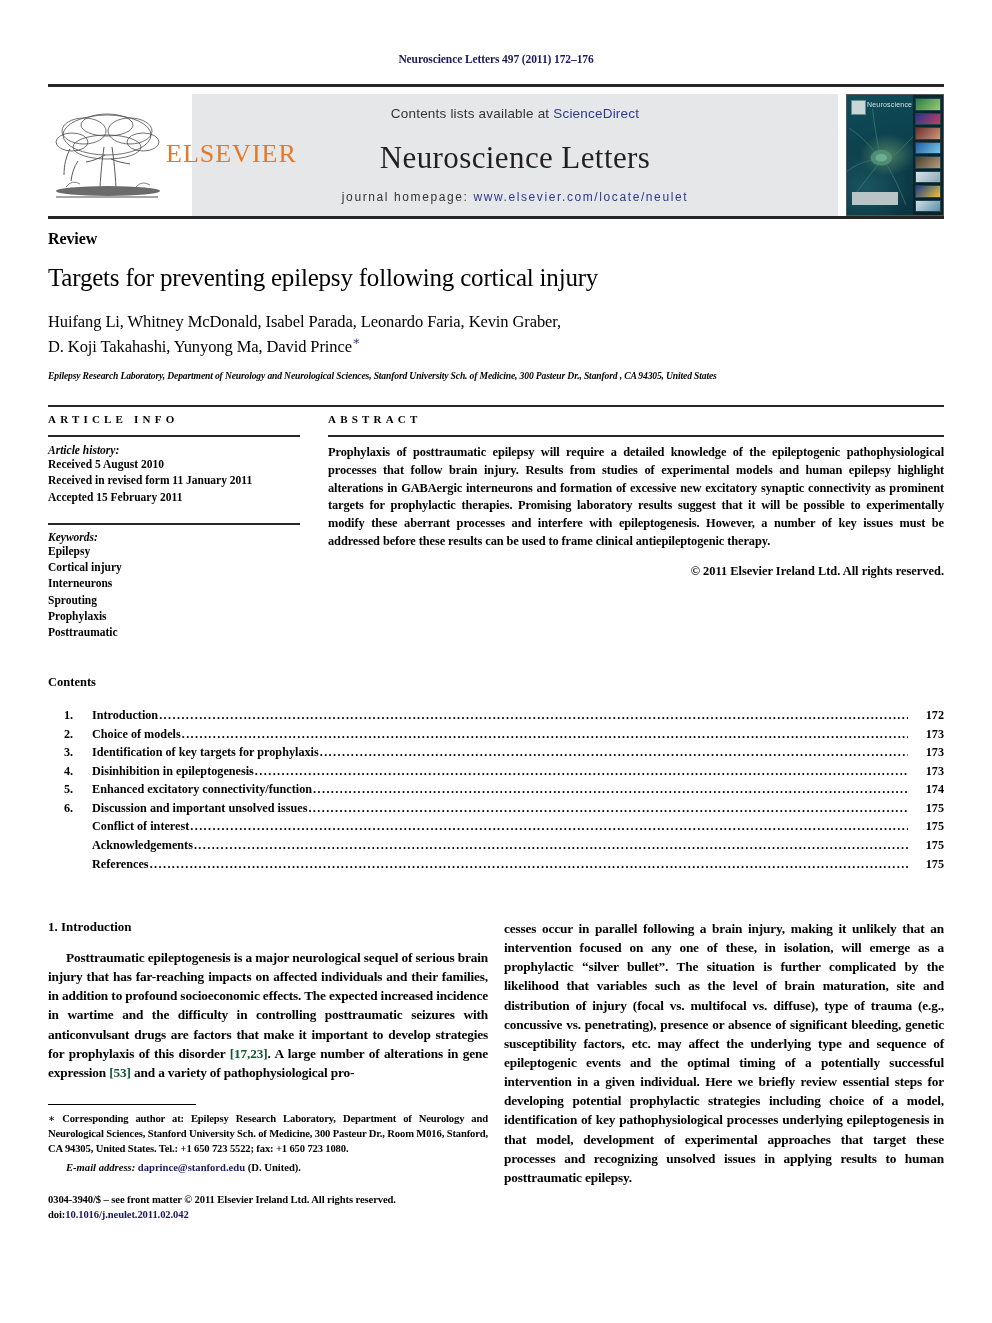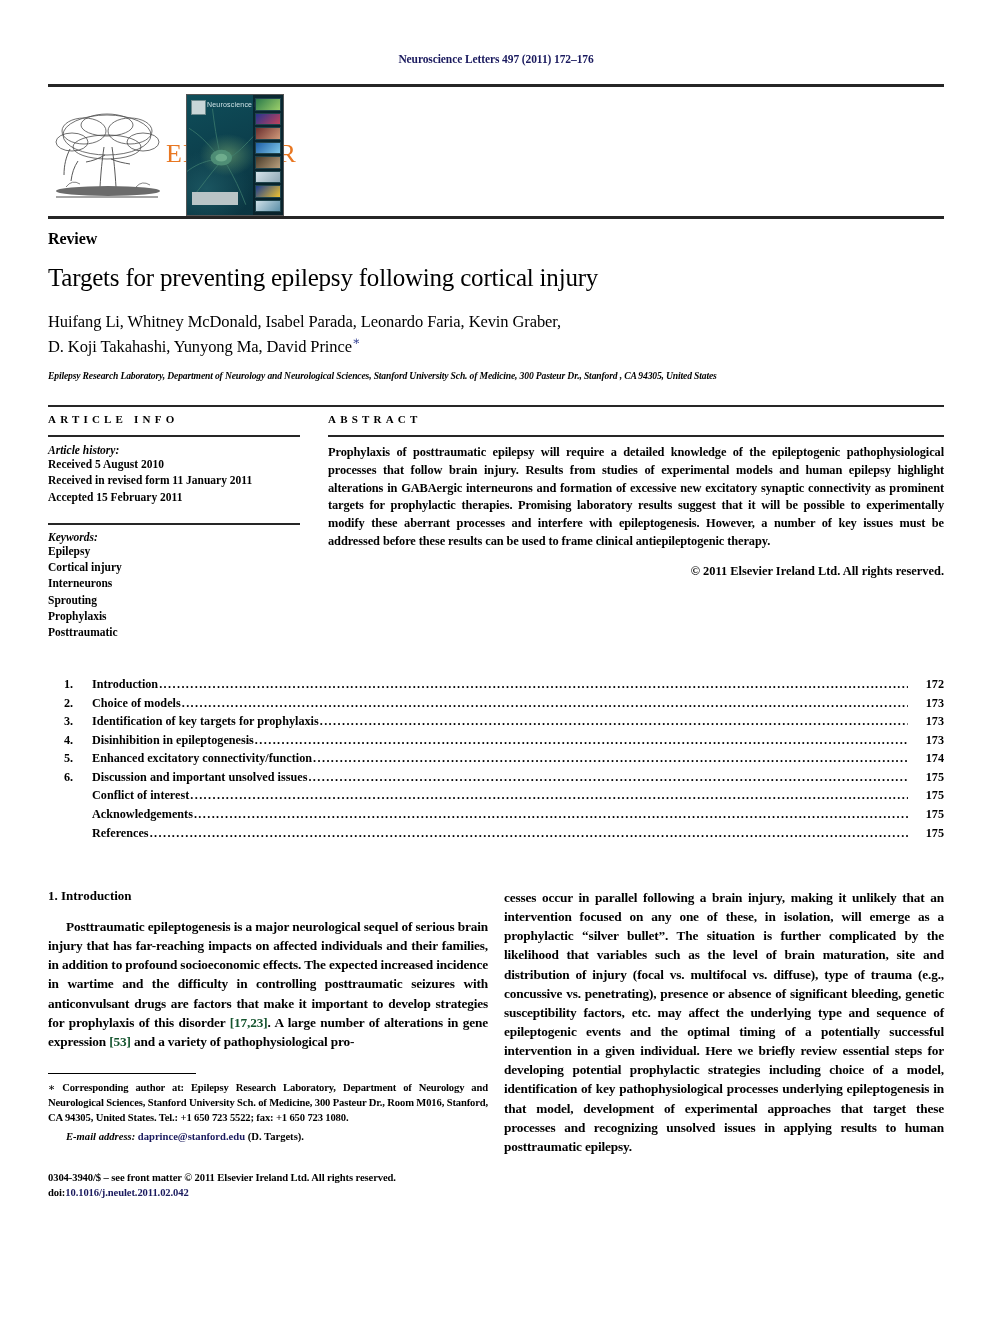--- a/index.html
+++ b/index.html
@@ -332,21 +332,21 @@
   .fn-email {
     font-size: 10.6px;
     font-weight: bold;
     line-height: 1.42;
     margin-top: 4px;
     padding-left: 18px;
   }
   .fn-email .lbl { font-style: italic; }
   .fn-link { color: #1a1a5e; }
   .issn-block {
-    margin-top: 26px;
+    margin-top: 17px;
     font-size: 10.6px;
     font-weight: bold;
     line-height: 1.42;
     letter-spacing: -0.1px;
   }
   .doi-link { color: #1a1a5e; }
 </style>
 </head>
 <body>
 
@@ -383,20 +383,31 @@
             <g fill="none" stroke="#4d4d4d" stroke-width="0.7">
               <path d="M18 78 q6 -8 14 -3"></path>
               <path d="M88 78 q6 -7 14 -2"></path>
             </g>
             <line x1="8" y1="88" x2="110" y2="88" stroke="#4d4d4d" stroke-width="1.2"></line>
           </svg>
         </span>
         <div class="elsevier-word">ELSEVIER</div>
       </div>
 
+      <div class="banner-center">
+        <div class="contents-line">
+          <span>Contents lists available at</span>
+          <span class="sd-link">ScienceDirect</span>
+        </div>
+        <div class="journal-title">Neuroscience Letters</div>
+        <div class="homepage-line">
+          <span>journal homepage:</span>
+          <span class="homepage-url">www.elsevier.com/locate/neulet</span>
+        </div>
+      </div>
 
       <div class="cover-thumb">
         <div class="cover-bg"></div>
         <svg class="cover-neurites" viewBox="0 0 98 122" aria-hidden="true">
           <g stroke="#3f7f70" stroke-width="1" fill="none" opacity="0.75">
             <path d="M30 60 C20 48 12 40 2 34"></path>
             <path d="M34 62 C30 44 28 30 26 14"></path>
             <path d="M40 66 C52 60 60 50 70 40"></path>
             <path d="M33 70 C24 80 16 92 6 104"></path>
             <path d="M40 70 C48 84 54 96 60 112"></path>
@@ -457,20 +468,21 @@
     <div class="col-abstract">
       <div class="sec-head">ABSTRACT</div>
       <div class="hr-sub"></div>
       <div class="abstract-body">Prophylaxis of posttraumatic epilepsy will require a detailed knowledge of the epileptogenic pathophysiological processes that follow brain injury. Results from studies of experimental models and human epilepsy highlight alterations in GABAergic interneurons and formation of excessive new excitatory synaptic connectivity as prominent targets for prophylactic therapies. Promising laboratory results suggest that it will be possible to experimentally modify these aberrant processes and interfere with epileptogenesis. However, a number of key issues must be addressed before these results can be used to frame clinical antiepileptogenic therapy.</div>
       <div class="abstract-copy">© 2011 Elsevier Ireland Ltd. All rights reserved.</div>
     </div>
 
   </div>
 
   <div class="contents-sec">
+    <div class="contents-head">Contents</div>
     <div class="toc-list">
 
       <div class="toc-row">
         <span class="toc-num">1.</span>
         <span class="toc-label">Introduction</span>
         <span class="toc-dots">........................................................................................................................................................................................................................</span>
         <span class="toc-page">172</span>
       </div>
 
       <div class="toc-row">
@@ -536,21 +548,21 @@
 
     <div class="bcol">
       <div class="sec-title">1. Introduction</div>
       <p class="ptext"><span>Posttraumatic epileptogenesis is a major neurological sequel of serious brain injury that has far-reaching impacts on affected individuals and their families, in addition to profound socioeconomic effects. The expected increased incidence in wartime and the difficulty in controlling posttraumatic seizures with anticonvulsant drugs are factors that make it important to develop strategies for prophylaxis of this disorder</span> <span class="ref-blue">[17,23]</span><span>. A large number of alterations in gene expression</span> <span class="ref-blue">[53]</span><span> and a variety of pathophysiological pro-</span></p>
 
       <div class="footnote">
         <div class="fn-text">∗ Corresponding author at: Epilepsy Research Laboratory, Department of Neurology and Neurological Sciences, Stanford University Sch. of Medicine, 300 Pasteur Dr., Room M016, Stanford, CA 94305, United States. Tel.: +1 650 723 5522; fax: +1 650 723 1080.</div>
         <div class="fn-email">
           <span class="lbl">E-mail address:</span>
           <span class="fn-link">daprince@stanford.edu</span>
-          <span>(D. Targets).</span>
+          <span>(D. United).</span>
         </div>
         <div class="issn-block">
           <div>0304-3940/$ – see front matter © 2011 Elsevier Ireland Ltd. All rights reserved.</div>
           <div>
             <span>doi:</span><span class="doi-link">10.1016/j.neulet.2011.02.042</span>
           </div>
         </div>
       </div>
     </div>
 

